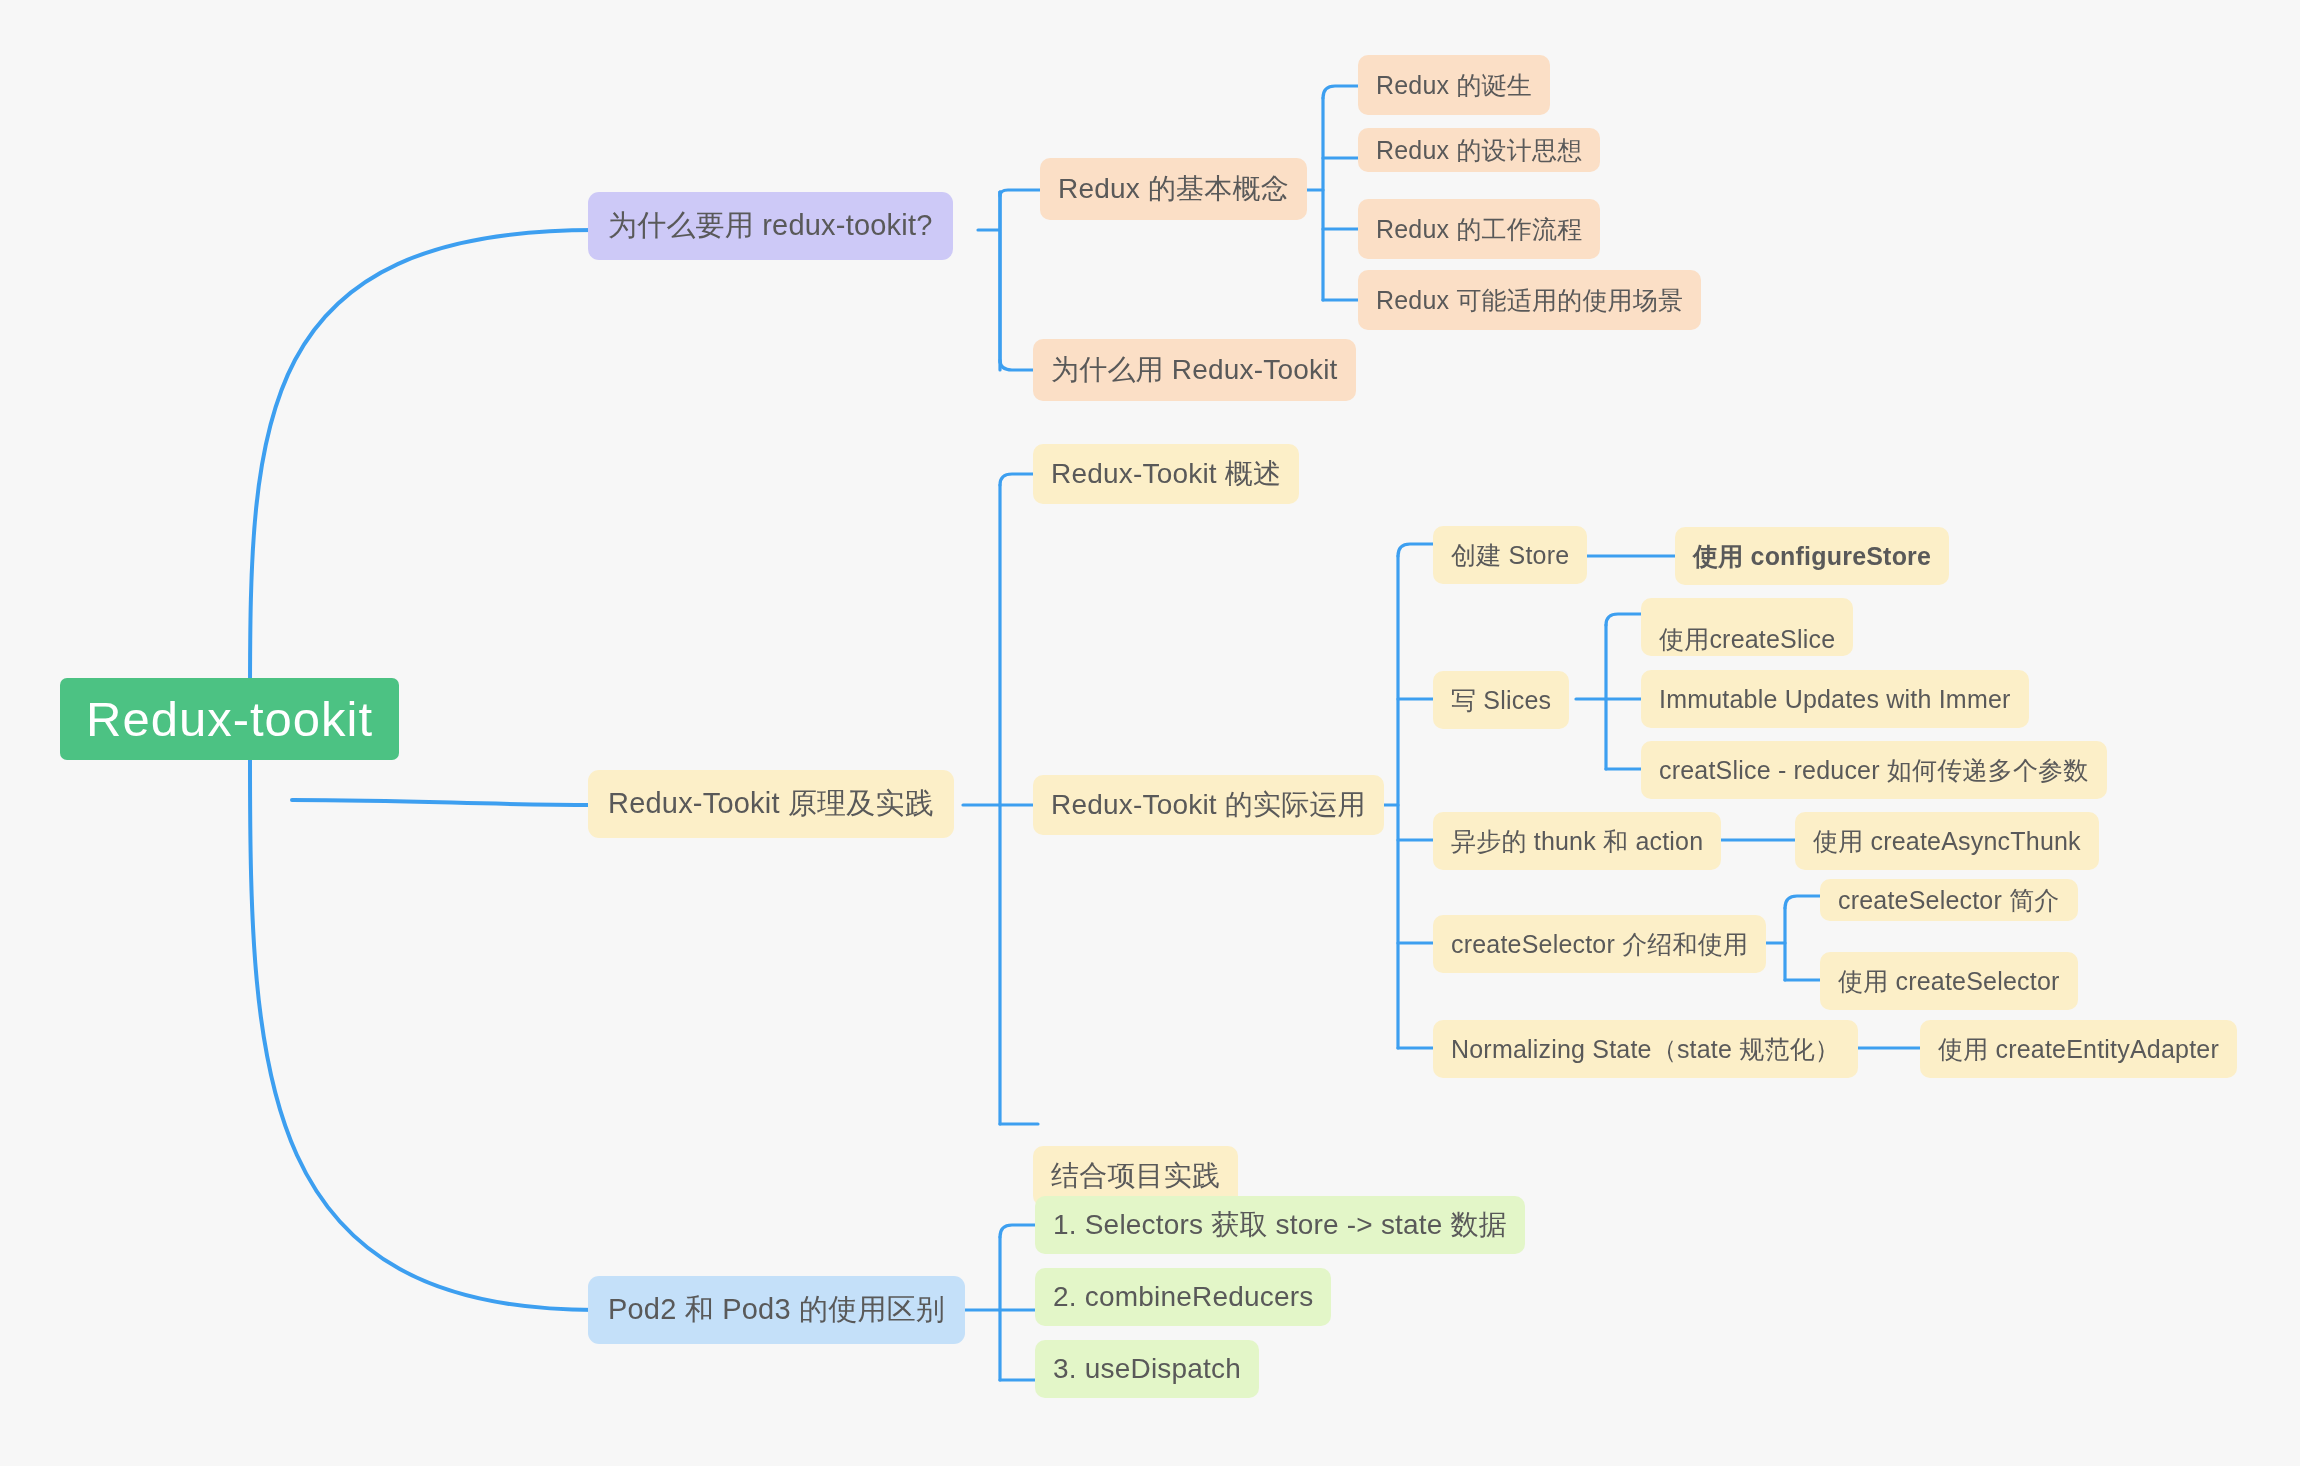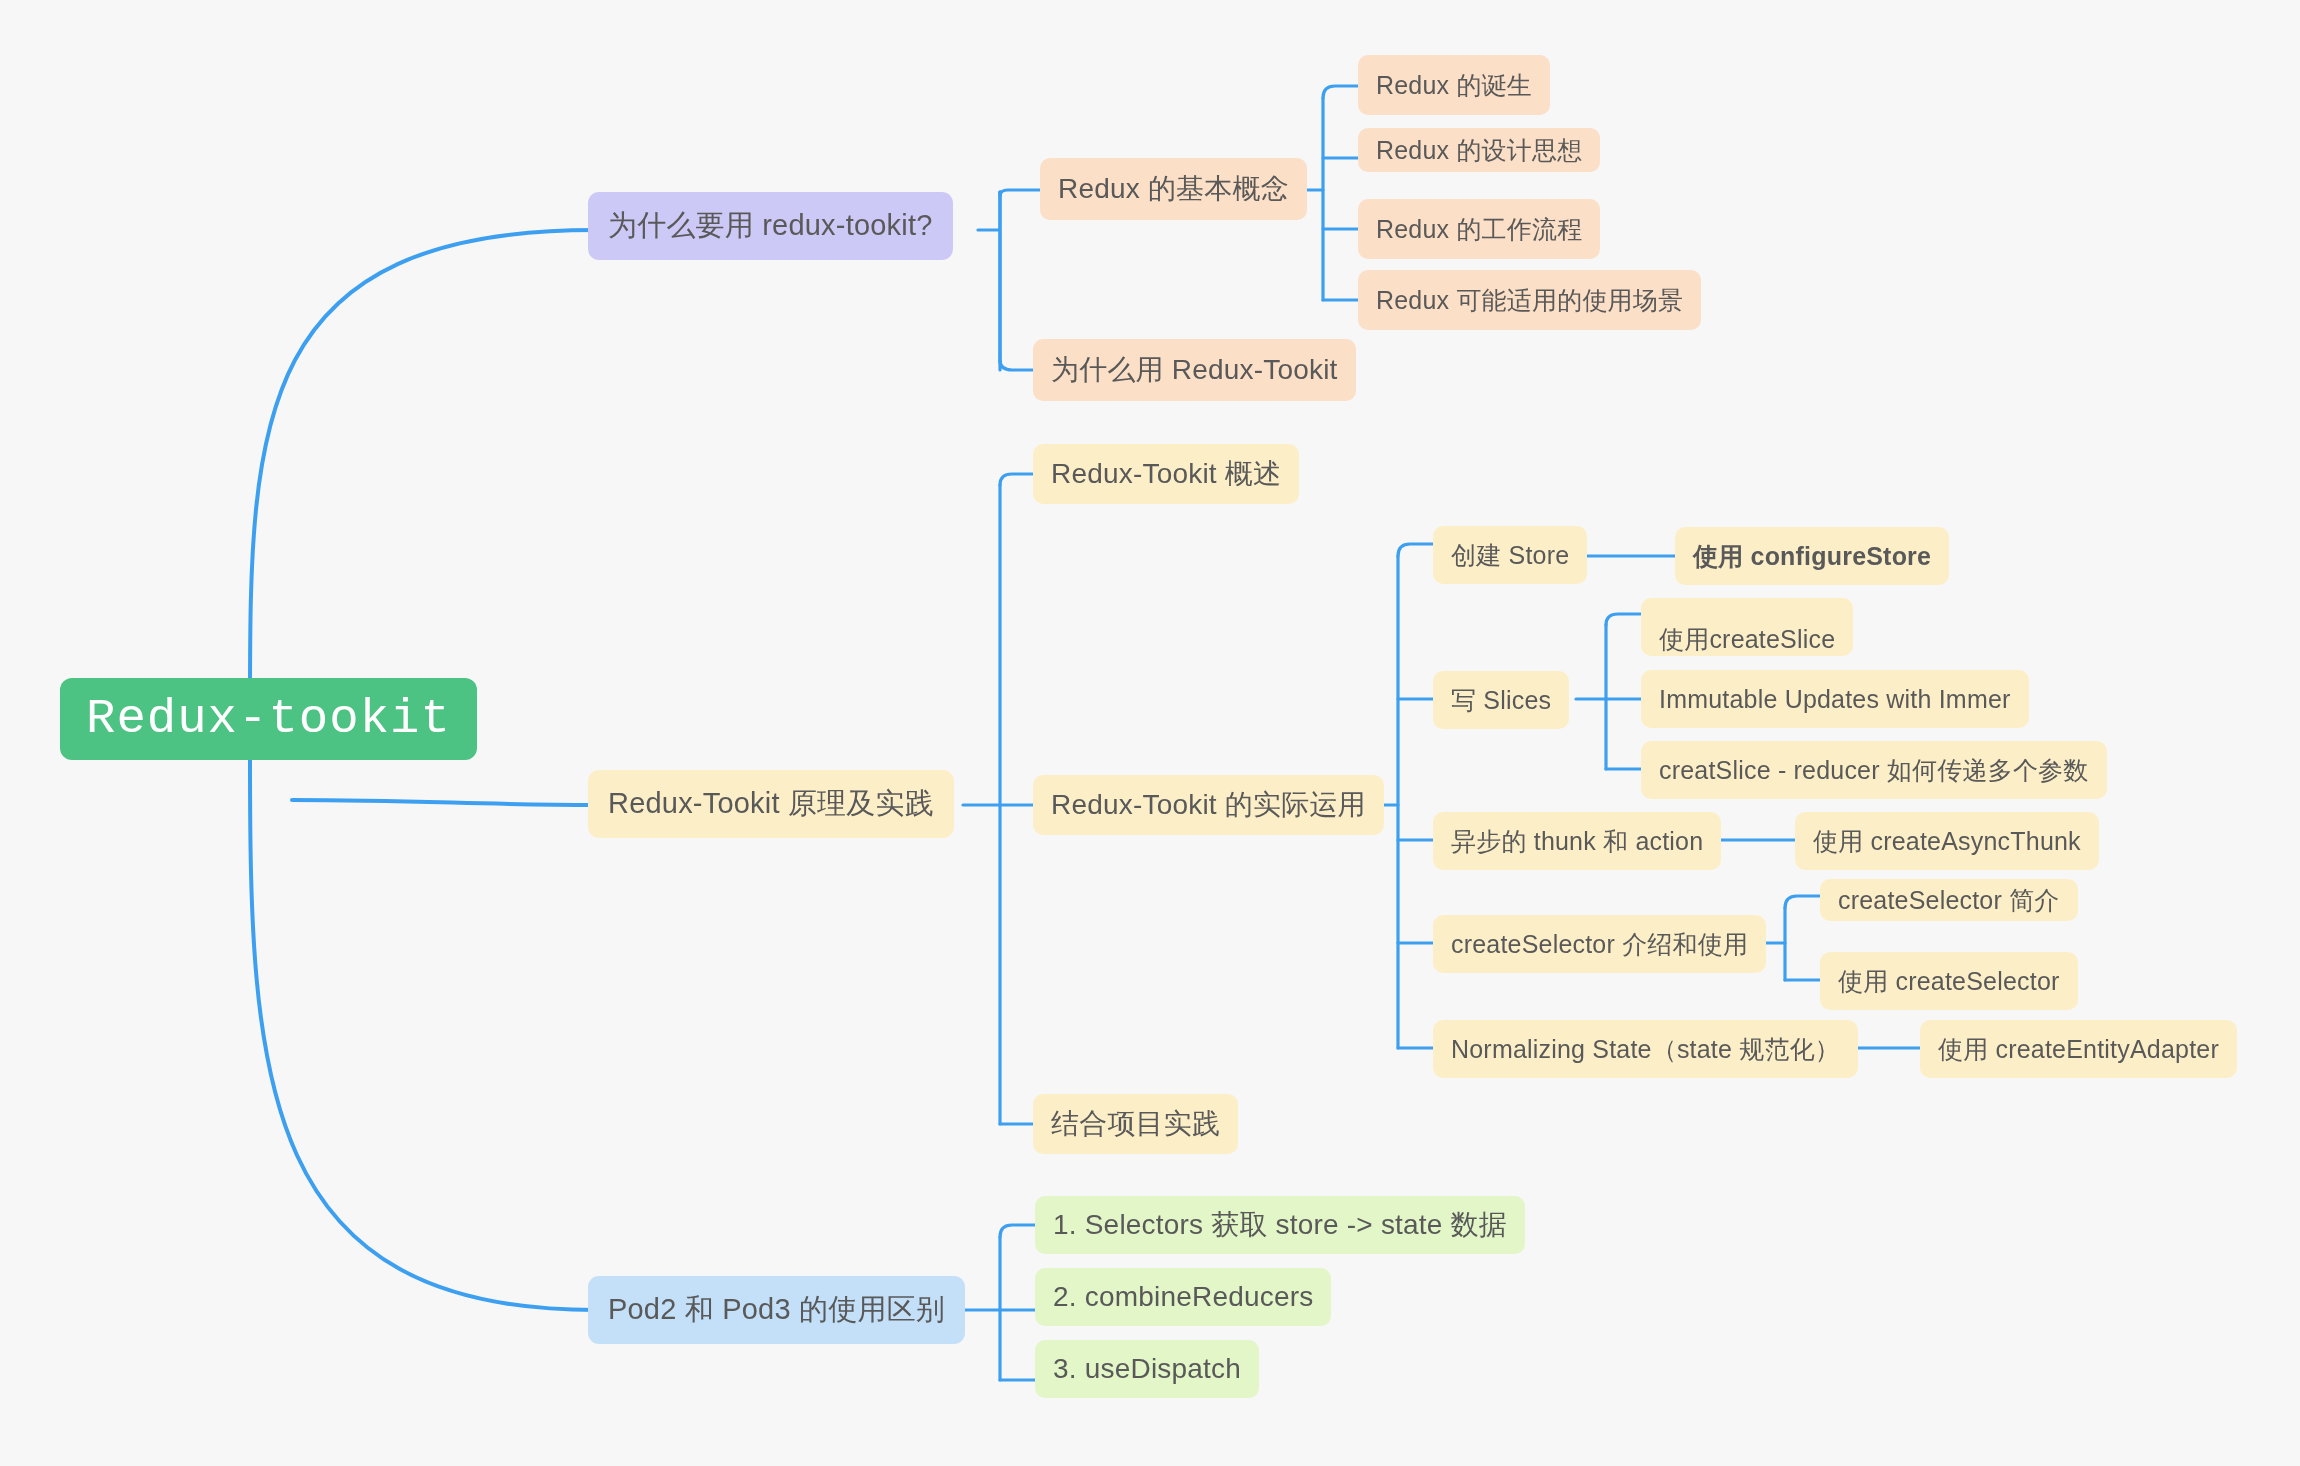--- a/index.html
+++ b/index.html
@@ -21,25 +21,24 @@
     border-radius:10px;
     color:#595959;
     white-space:nowrap;
     letter-spacing:0.2px;
   }
   .node .label{display:block;width:100%;}
 
   .root{
     background:#4cc283;
     color:#ffffff;
-    border-radius:12px;
+    border-radius:7px;
     font-size:49px;
     padding:0 26px;
     letter-spacing:1px;
-    font-family:Liberation Mono, monospace;
   }
   .lvl1{font-size:29px;padding:0 20px;border-radius:11px;}
   .lvl2{font-size:28px;padding:0 18px;border-radius:10px;}
   .lvl3{font-size:25px;padding:0 18px;border-radius:10px;}
 
   .c-purple{background:#cdc9f7;}
   .c-orange{background:#fbdfc6;}
   .c-yellow{background:#fcefc8;}
   .c-blue{background:#c4e0f9;}
   .c-green{background:#e3f6c8;}
@@ -147,21 +146,21 @@
   </div>
 
   <div class="node lvl2 c-yellow" style="left:1033px;top:444px;height:60px;">
     <span class="label">Redux-Tookit 概述</span>
   </div>
 
   <div class="node lvl2 c-yellow" style="left:1033px;top:775px;height:60px;">
     <span class="label">Redux-Tookit 的实际运用</span>
   </div>
 
-  <div class="node lvl2 c-yellow" style="left:1033px;top:1094px;height:60px;font-family:Liberation Serif, serif;">
+  <div class="node lvl2 c-yellow" style="left:1033px;top:1146px;height:60px;font-family:Liberation Serif, serif;">
     <span class="label">结合项目实践</span>
   </div>
 
   <div class="node lvl3 c-yellow" style="left:1433px;top:526px;height:58px;">
     <span class="label">创建 Store</span>
   </div>
   <div class="node lvl3 c-yellow" style="left:1433px;top:671px;height:58px;">
     <span class="label">写 Slices</span>
   </div>
   <div class="node lvl3 c-yellow" style="left:1433px;top:812px;height:58px;">

